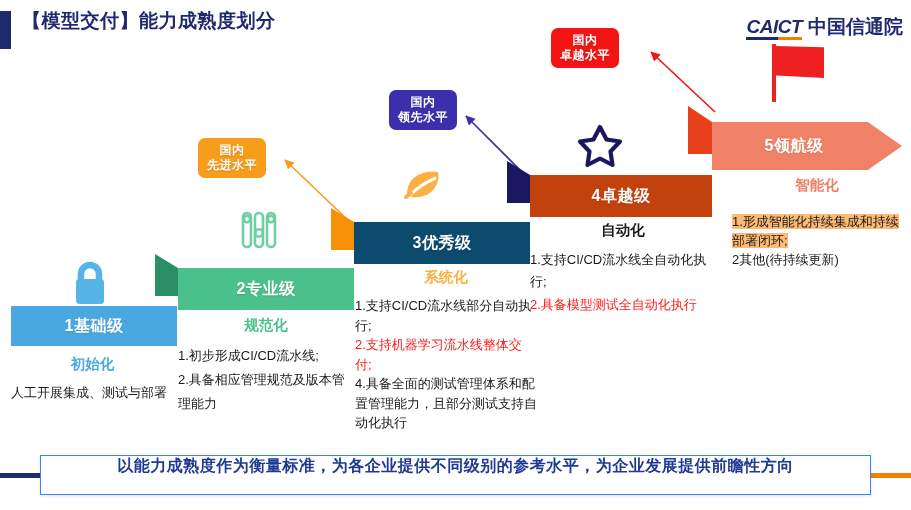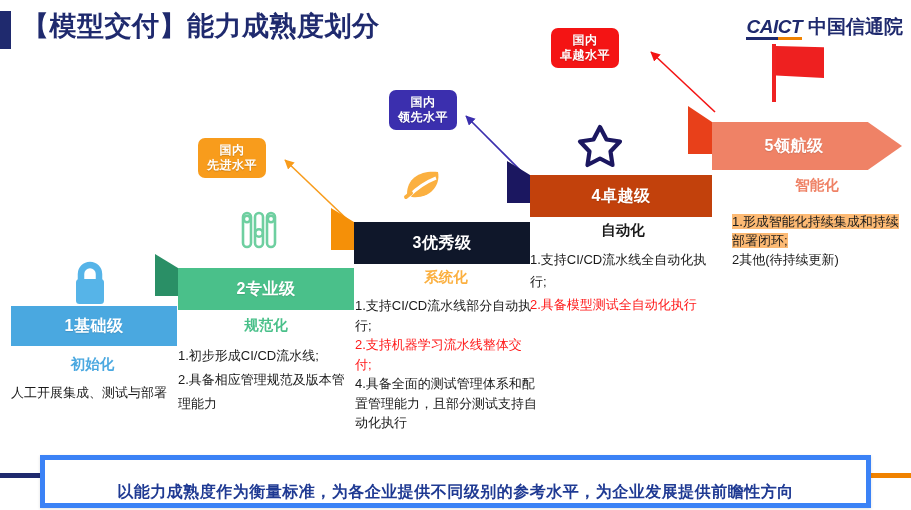--- a/index.html
+++ b/index.html
@@ -13,21 +13,21 @@
   #slide{ position:absolute; inset:0; }
 
   
   .title-bar{ position:absolute; left:0; top:10px; width:100%; height:42px; }
   .title-accent{
     position:absolute; left:0; top:1px; width:11px; height:38px;
     background:#1f2a6e;
   }
   .slide-title{
     position:absolute; left:22px; top:-2px;
-    font-size:27px; font-weight:bold; letter-spacing:0.5px;
+    font-size:19px; font-weight:bold; letter-spacing:0.5px;
     color:#1f2a6e; white-space:nowrap;
   }
 
   
   .logo{ position:absolute; right:8px; top:14px; height:26px; display:flex; align-items:flex-end; }
   .logo-caict{
     font-size:19px; font-weight:bold; font-style:italic; color:#1f2a6e;
     letter-spacing:-0.5px; line-height:1; position:relative; padding-bottom:4px;
   }
   .logo-caict::after{
@@ -77,24 +77,24 @@
     text-align:center; padding:5px 9px; letter-spacing:0.5px;
     text-shadow:0 1px 1px rgba(0,0,0,.18);
   }
   .badge span{ display:block; white-space:nowrap; }
 
   
   .icon{ position:absolute; }
 
   
   .footer{
-    position:absolute; left:40px; top:455px; width:831px; height:53px;
-    border:5px solid #3b82f6; background:#fff;
+    position:absolute; left:40px; top:455px; width:831px; height:40px;
+    border:1px solid #3b82f6; background:#fff;
     box-shadow:0 1px 3px rgba(0,0,0,.12);
-    display:flex; align-items:flex-end; justify-content:center;
+    display:flex; align-items:flex-start; justify-content:center;
   }
   .footer-text{
     font-size:16px; font-weight:bold; color:#1f3a93; letter-spacing:0.5px;
     white-space:nowrap;
   }
   .rule-left{ position:absolute; left:0; top:473px; width:44px; height:5px; background:#1f2a6e; }
   .rule-right{ position:absolute; right:0; top:473px; width:44px; height:5px; background:#f08200; }
 </style>
 </head>
 <body>
@@ -191,21 +191,21 @@
 
   <div class="icon" style="left:400px; top:163px; width:46px; height:42px;">
     <svg viewBox="0 0 46 42" width="46" height="42">
       <path d="M7 31 C7 14 22 7 38 9 C41 24 28 36 12 34 Z" fill="#fbb040"></path>
       <path d="M9 33 C17 25 26 19 36 15" fill="none" stroke="#fff" stroke-width="3"></path>
       <path d="M6 34 L11 30" stroke="#fbb040" stroke-width="4" stroke-linecap="round"></path>
     </svg>
   </div>
   <div class="step" style="left:354px; top:222px; width:176px; height:42px;">
     <div class="step-side" style="background:#f59008;"></div>
-    <div class="step-bar" style="background:#0f172a;align-items:center;">
+    <div class="step-bar" style="background:#0c4a6e;align-items:center;">
       <span class="step-label">3优秀级</span>
     </div>
   </div>
   <div class="col" style="left:355px; top:268px; width:182px;">
     <div class="col-sub" style="color:#fbb040;">系统化</div>
     <div class="col-body">
       <div>1.支持CI/CD流水线部分自动执行;</div>
       <div class="hl-red">2.支持机器学习流水线整体交付;</div>
       <div>4.具备全面的测试管理体系和配置管理能力，且部分测试支持自动化执行</div>
     </div>

